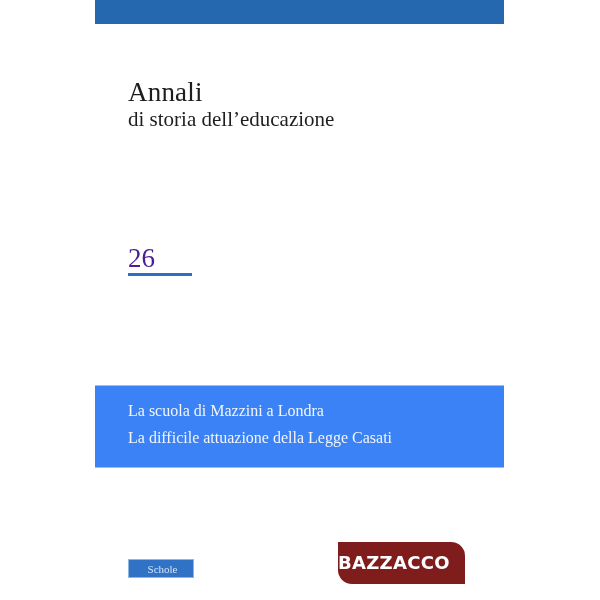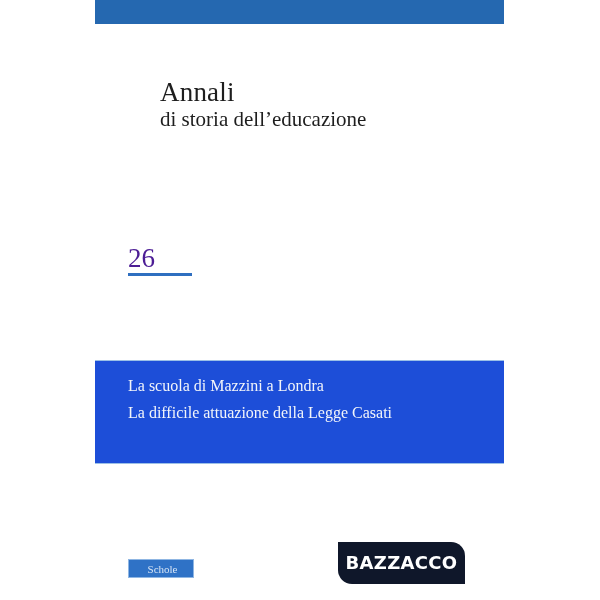--- a/index.html
+++ b/index.html
@@ -10,21 +10,21 @@
   }
   .cover {
     position: absolute; left: 95px; top: 0; width: 409px; height: 600px;
     background: #ffffff;
   }
   .top-bar {
     position: absolute; left: 0; top: 0; width: 409px; height: 24px;
     background: #2568b0;
   }
   .title-block {
-    position: absolute; left: 33px; top: 77px; color: #1e1e1e; margin-left: 32px;
+    position: absolute; left: 33px; top: 77px; color: #1e1e1e;
   }
   .title-main {
     font-size: 27px; line-height: 30px; letter-spacing: 0.2px;
   }
   .title-sub {
     font-size: 21px; line-height: 25px;
   }
   .issue-block {
     position: absolute; left: 33px; top: 243px; color: #4c1d95;
     width: 64px;
@@ -32,42 +32,42 @@
   .issue-number {
     font-size: 27px; line-height: 30px;
   }
   .issue-rule {
     width: 64px; height: 3px; background: #2f6fc0; margin: 0 0 2px 0;
   }
   .issue-year {
     font-size: 27px; line-height: 30px;
   }
   .topics-band {
-    position: absolute; left: 0; top: 361px; width: 409px; height: 102px;
-    background: #1d4ed8;
+    position: absolute; left: 0; top: 386px; width: 409px; height: 81px;
+    background: #3b82f6;
     box-shadow: 0 1px 0 #9cc0e6, 0 -1px 0 #9cc0e6;
   }
   .topic {
     position: absolute; left: 33px; color: #f2f5fa; font-size: 16px;
     white-space: nowrap;
   }
   .topic-1 { top: 16px; }
   .topic-2 { top: 43px; }
   .series-badge {
     position: absolute; left: 33px; top: 559px; width: 66px; height: 19px;
     background: #2f72c6; border: 1px solid #8fb6e3;
     color: #d7e5f6; font-size: 11px; line-height: 19px;
     padding-left: 3px; box-sizing: border-box; text-align: center;
   }
   .publisher-badge {
     position: absolute; left: 243px; top: 542px; width: 127px; height: 42px;
-    background: #0f172a;
+    background: #7f1d1d;
     border-top-right-radius: 14px; border-bottom-left-radius: 14px;
     color: #ffffff; font-family: "DejaVu Sans", "Liberation Sans", sans-serif;
-    font-weight: bold; font-size: 18px; line-height: 42px; text-align: center;
+    font-weight: bold; font-size: 18px; line-height: 42px; text-align: left;
     letter-spacing: 0.3px;
   }
 </style>
 </head>
 <body>
 
 <div class="cover">
   <div class="top-bar"></div>
 
   <div class="title-block">

